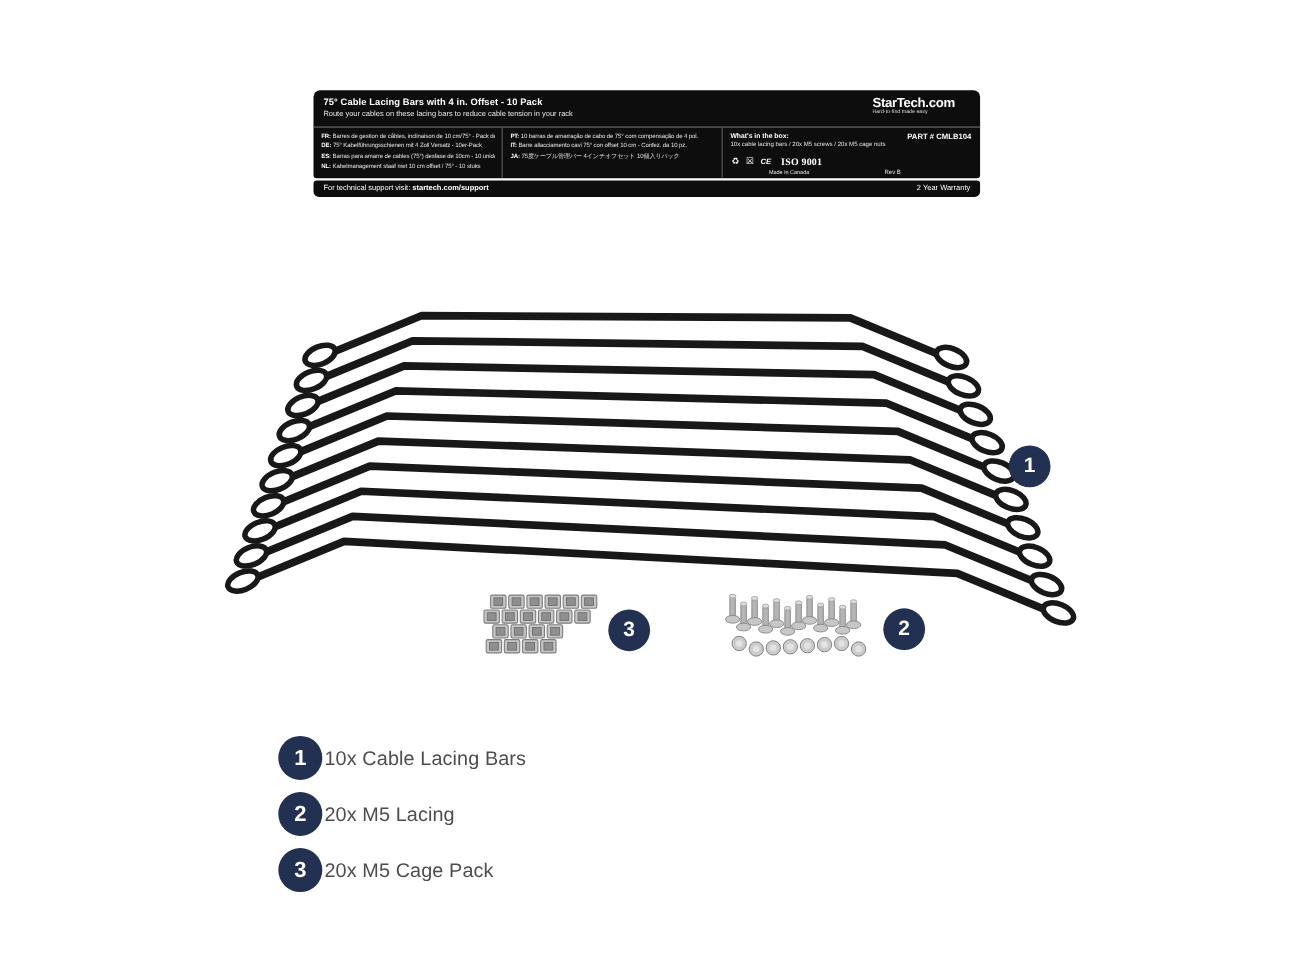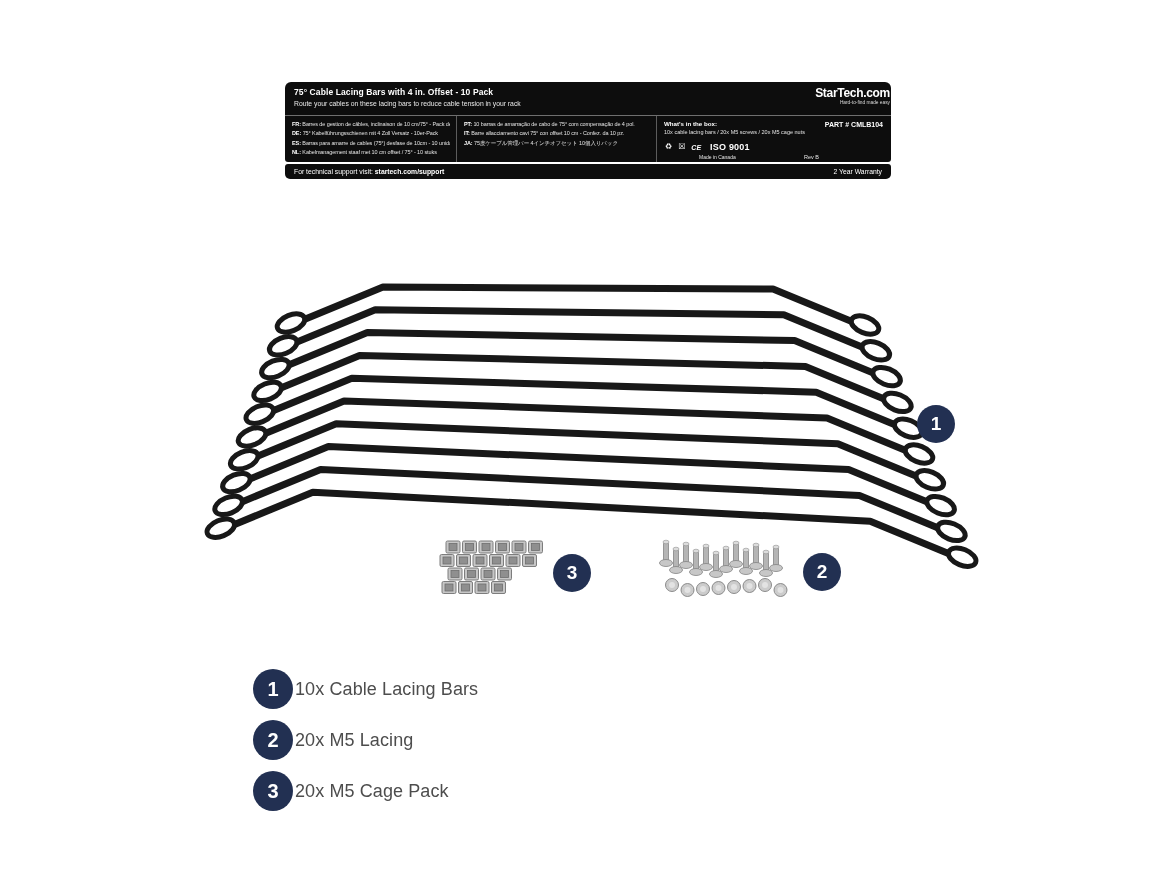--- a/index.html
+++ b/index.html
@@ -7,41 +7,41 @@
     position:relative;width:1176px;height:882px;background:#ffffff;overflow:hidden;
     font-family:"Liberation Sans", sans-serif;
     --callout:#223052;--label-bg:#0d0d0d;--legend-text:#4d4d4d;
   }
 
   
   .label-main{
     position:absolute;left:285px;top:82px;width:606px;height:80px;
     background:var(--label-bg);color:#fff;border-radius:6px 6px 3px 3px;box-sizing:border-box;
   }
-  .label-head{display:flex;justify-content:space-between;align-items:flex-start;padding:5px 1px 3px 9px;height:24px;}
+  .label-head{display:flex;justify-content:space-between;align-items:flex-start;padding:5px 23px 3px 9px;height:24px;}
   .label-title{font-size:8.5px;font-weight:bold;letter-spacing:.1px;}
   .label-subtitle{font-size:6.8px;color:#e9e9e9;margin-top:2.5px;}
-  .brand{text-align:right;line-height:1;}
+  .brand{text-align:left;line-height:1;}
   .brand-name{font-size:12px;font-weight:bold;letter-spacing:-.3px;}
   .brand-tagline{font-size:4.8px;color:#dcdcdc;margin-top:2px;}
   .label-divider{border-top:1px solid #6f6f6f;margin:1px 0 0 0;}
   .label-cols{display:flex;height:46px;}
   .col{box-sizing:border-box;padding:4px 6px 2px 7px;}
   .col1{width:172px;border-right:1px solid #5c5c5c;}
   .col2{width:200px;border-right:1px solid #5c5c5c;}
   .col3{flex:1;position:relative;}
   .lang-line{font-size:5.5px;line-height:1.7;color:#e2e2e2;white-space:nowrap;overflow:hidden;letter-spacing:-.1px;}
   .lang-line b{color:#fff;}
   .box-heading{font-size:6.2px;font-weight:bold;}
   .box-items{font-size:5.5px;color:#e2e2e2;margin-top:1.5px;}
   .part-number{position:absolute;top:5px;right:8px;font-size:7px;font-weight:bold;}
   .cert-row{position:absolute;left:8px;bottom:10px;display:flex;align-items:center;gap:6px;}
   .cert-icon{font-size:8px;line-height:1;color:#fff;}
   .cert-icon.ce{font-size:7px;font-weight:bold;font-style:italic;}
-  .iso{font-size:9px;font-weight:bold;margin-left:3px;letter-spacing:.2px;}
+  .iso{font-size:9px;font-weight:bold;margin-left:3px;letter-spacing:.2px;font-family:Liberation Serif, serif;}
   .made-in{position:absolute;left:42px;bottom:2px;font-size:5px;color:#e6e6e6;}
   .rev{position:absolute;right:72px;bottom:2px;font-size:5.5px;color:#e6e6e6;}
 
   .label-footer{
     position:absolute;left:285px;top:164px;width:606px;height:15px;
     background:var(--label-bg);color:#fff;border-radius:3px 3px 5px 5px;box-sizing:border-box;
     display:flex;justify-content:space-between;align-items:center;padding:0 9px;font-size:6.8px;
   }
   .label-footer b{font-weight:bold;}
 

